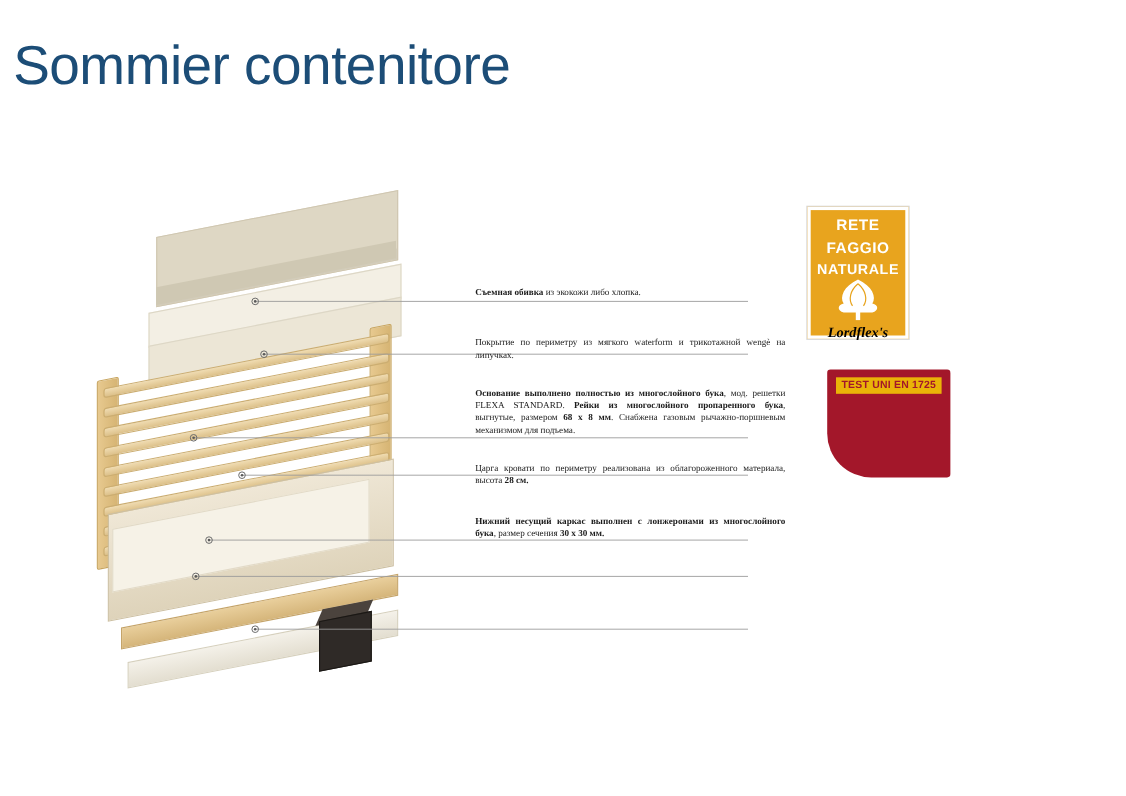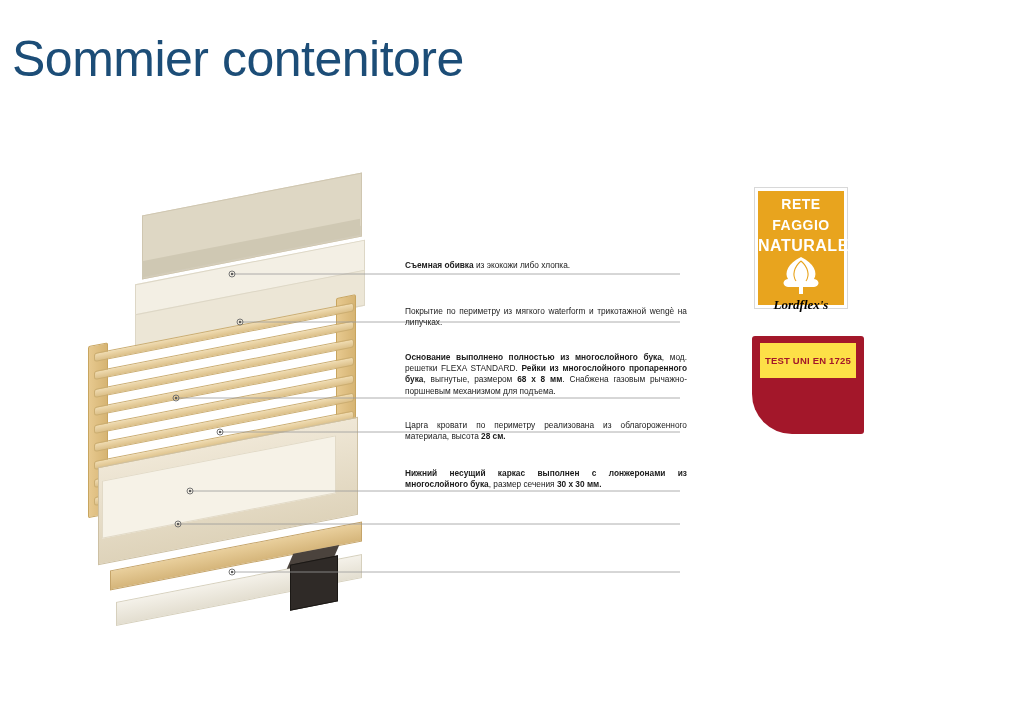--- a/index.html
+++ b/index.html
@@ -159,34 +159,34 @@
     background: #4b433d;
     transform: skewY(-11deg) skewX(-25deg);
   }
 
   
   .callouts { position: absolute; left: 0; top: 0; width: 620px; height: 480px; pointer-events: none; }
 
   
   .callout-text {
     position: absolute;
-    left: 325px;
+    left: 352px;
     width: 282px;
-    font-family: Liberation Sans, sans-serif;
+    font-family: Liberation Serif, serif;
     font-size: 8.3px;
     line-height: 1.35;
     color: #1b1b1b;
     text-align: justify;
   }
   .callout-text b { font-weight: 700; }
 
   
   .badge-rete {
     position: absolute;
-    left: 755px; top: 188px;
+    left: 734px; top: 188px;
     width: 86px; height: 114px;
     background: #e8a41e;
     border: 3px solid #ffffff;
     box-shadow: 0 0 0 1px #d8d8d8;
     color: #ffffff;
     text-align: center;
     font-family: "Liberation Serif", serif;
   }
   .badge-rete .l1 {
     font-family: "Liberation Sans", sans-serif;
@@ -211,28 +211,28 @@
   .badge-test {
     position: absolute;
     left: 752px; top: 336px;
     width: 112px; height: 98px;
     background: #a3172a;
     color: #ffffff;
     border-radius: 3px 3px 3px 40px;
     padding: 0;
   }
   .badge-test .head {
-    background: #fde047;
+    background: #eab308;
     color: #a3172a;
     font-family: "Liberation Sans", sans-serif;
     font-weight: 700;
     font-size: 9.5px;
     text-align: center;
     margin: 7px 8px 6px 8px;
-    padding: 12px 0;
+    padding: 2px 0;
     letter-spacing: 0.2px;
   }
   .badge-test ul {
     margin: 0; padding: 0 0 0 14px;
     list-style: none;
   }
   .badge-test li {
     font-family: "Liberation Sans", sans-serif;
     font-size: 10px;
     line-height: 1.35;
@@ -315,21 +315,21 @@
   <div class="callout-text" style="top:80px"><b>Съемная обивка</b> из экокожи либо хлопка.</div>
   <div class="callout-text" style="top:126px">Покрытие по периметру из мягкого waterform и трикотажной wengè на липучках.</div>
   <div class="callout-text" style="top:172px"><b>Основание выполнено полностью из многослойного бука</b>, мод. решетки FLEXA STANDARD. <b>Рейки из многослойного пропаренного бука</b>, выгнутые, размером <b>68 x 8 мм</b>. Снабжена газовым рычажно-поршневым механизмом для подъема.</div>
   <div class="callout-text" style="top:240px">Царга кровати по периметру реализована из облагороженного материала, высота <b>28 см.</b></div>
   <div class="callout-text" style="top:288px"><b>Нижний несущий каркас выполнен с лонжеронами из многослойного бука</b>, размер сечения <b>30 x 30 мм.</b></div>
 </div>
 
 <div class="badge-rete">
   <div class="l1">RETE</div>
   <div class="l1">FAGGIO</div>
-  <div class="l1" style="font-size:16px">NATURALE</div>
+  <div class="l1" style="font-size:13px">NATURALE</div>
   <div class="tree">
     <svg width="86" height="42" viewBox="0 0 86 42">
       <g fill="#ffffff">
         <rect x="41" y="24" width="4" height="15"></rect>
         <path d="M43 2 C30 8 26 18 30 24 C24 25 24 31 30 32 L56 32 C62 31 62 25 56 24 C60 18 56 8 43 2 Z"></path>
       </g>
       <g stroke="#e8a41e" stroke-width="1.1" fill="none">
         <path d="M43 6 C36 12 34 20 38 26"></path>
         <path d="M43 6 C50 12 52 20 48 26"></path>
       </g>

